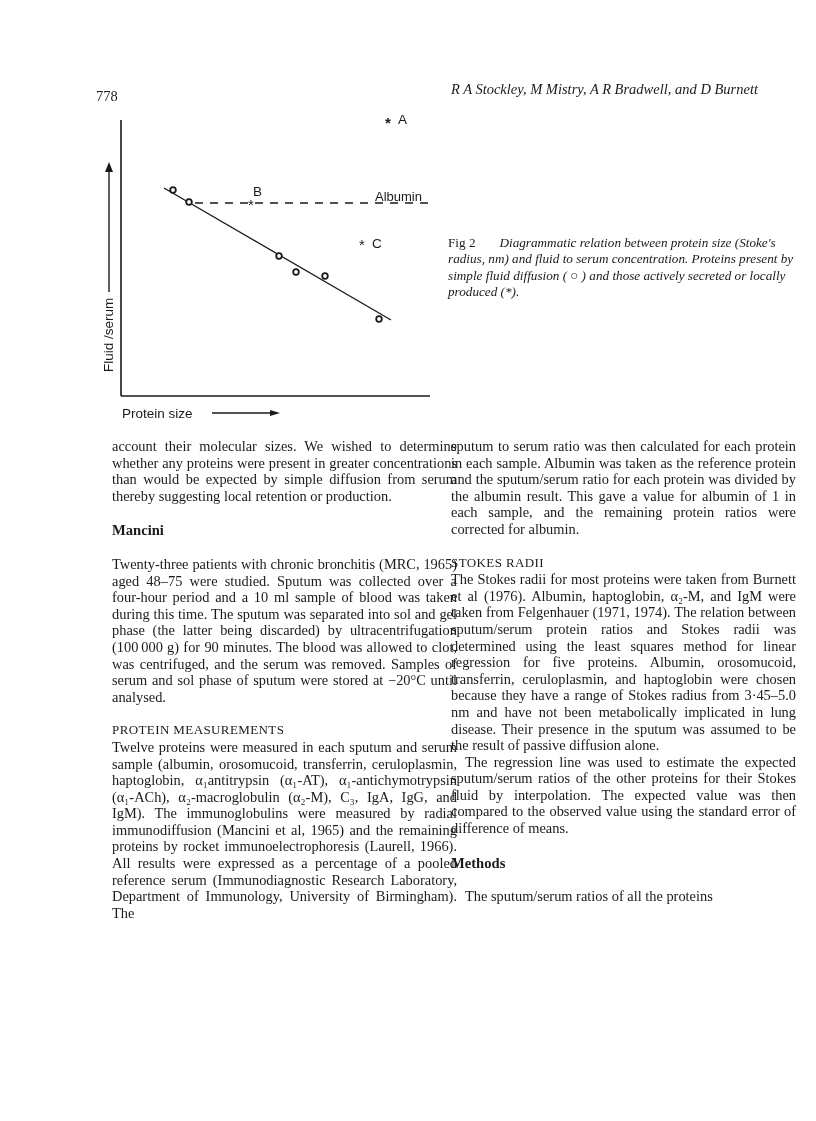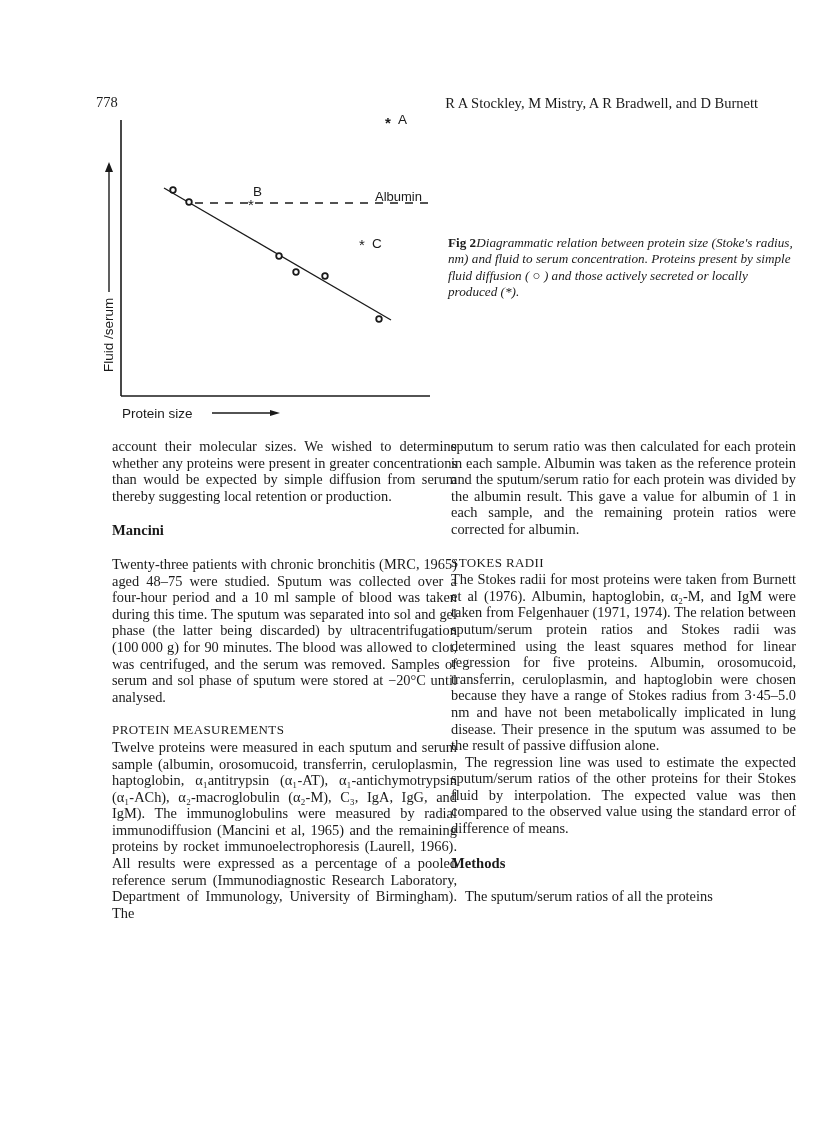--- a/index.html
+++ b/index.html
@@ -1,27 +1,27 @@
 <!DOCTYPE html>
 <html><head>
 <meta charset="utf-8">
 <style>
   html, body { margin: 0; padding: 0; background: #ffffff; }
   body { width: 816px; height: 1121px; position: relative; overflow: hidden; color: #1a1a1a; }
   .serif { font-family: "Liberation Serif", "DejaVu Serif", serif; }
 
   .running-header { position: absolute; top: 80px; left: 96px; right: 58px; height: 20px; font-size: 14.5px; }
-  .page-number { position: absolute; left: 0; top: 14px; }
-  .authors { position: absolute; right: 0; top: 15px; }
+  .page-number { position: absolute; left: 0; top: 8px; }
+  .authors { position: absolute; right: 0; top: 1px; font-style: italic; }
 
   .figure { position: absolute; left: 90px; top: 100px; width: 360px; height: 330px; }
   .figure svg { position: absolute; left: 0; top: 0; }
 
   .caption { position: absolute; left: 448px; top: 235px; width: 350px; font-size: 13.2px; line-height: 16.3px; }
-  .caption .fig-label { font-weight: bold; font-style: normal; margin-right: 0; }
+  .caption .fig-label { font-weight: normal; font-style: normal; margin-right: 24px; }
   .caption .fig-text { font-style: italic; }
 
   .column { position: absolute; width: 345px; font-size: 14.4px; line-height: 16.6px; text-align: justify; }
   .col-left { left: 112px; top: 438px; }
   .col-right { left: 451px; top: 438px; }
   .column p { margin: 0; }
   .column p.indent { text-indent: 14px; }
   .column h2 { font-size: 14.6px; font-weight: bold; margin: 18px 0 17px 0; }
   .column h3 { font-size: 13px; font-weight: normal; letter-spacing: 0.4px; margin: 17px 0 0 0; text-transform: uppercase; }
 </style>

